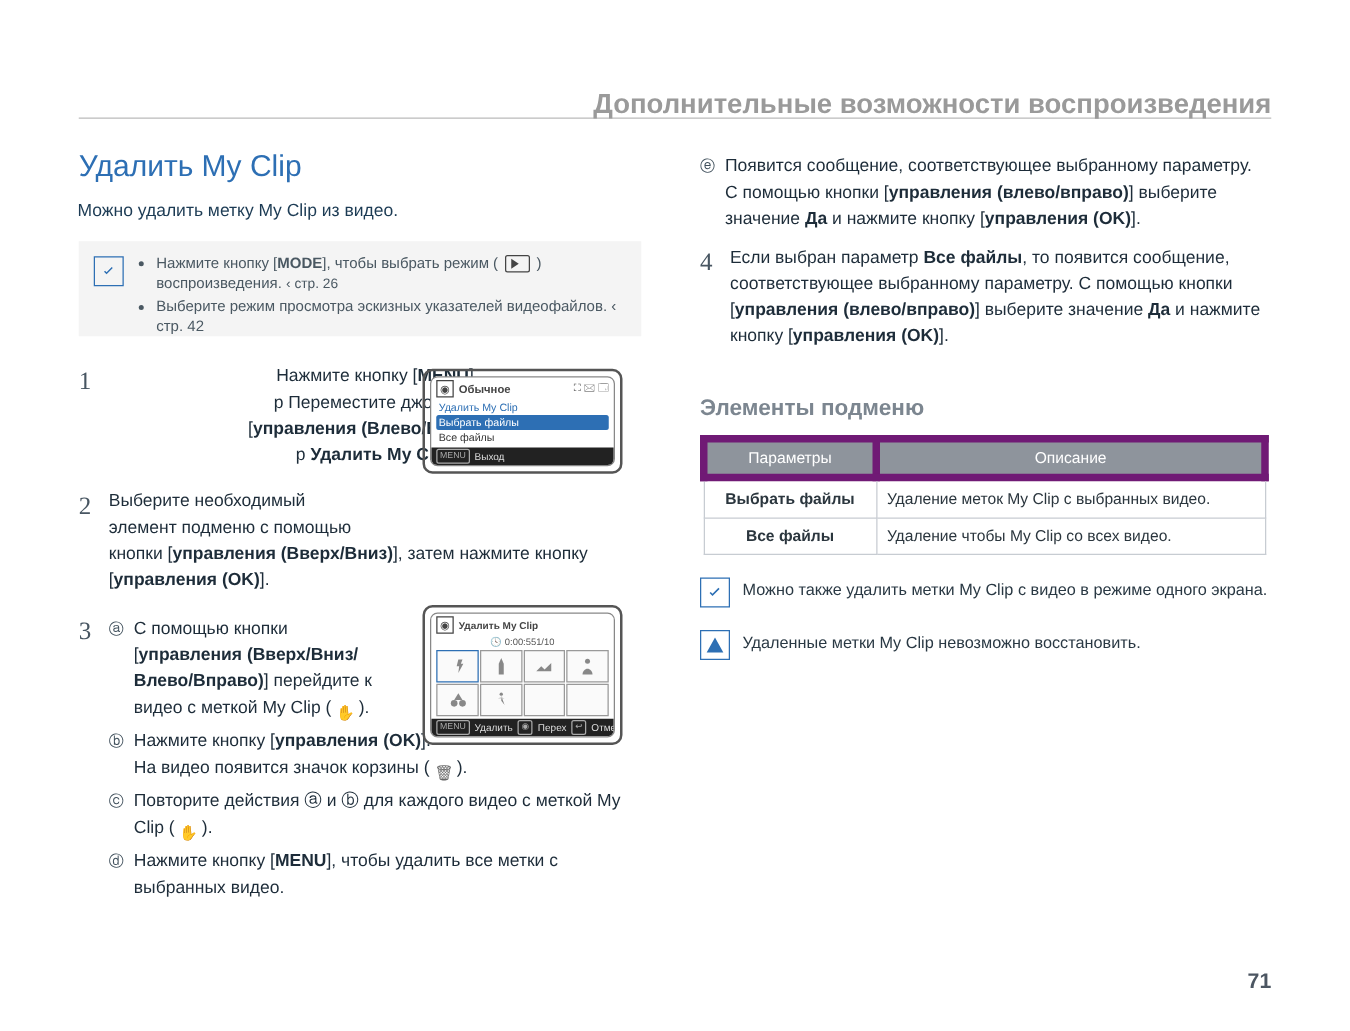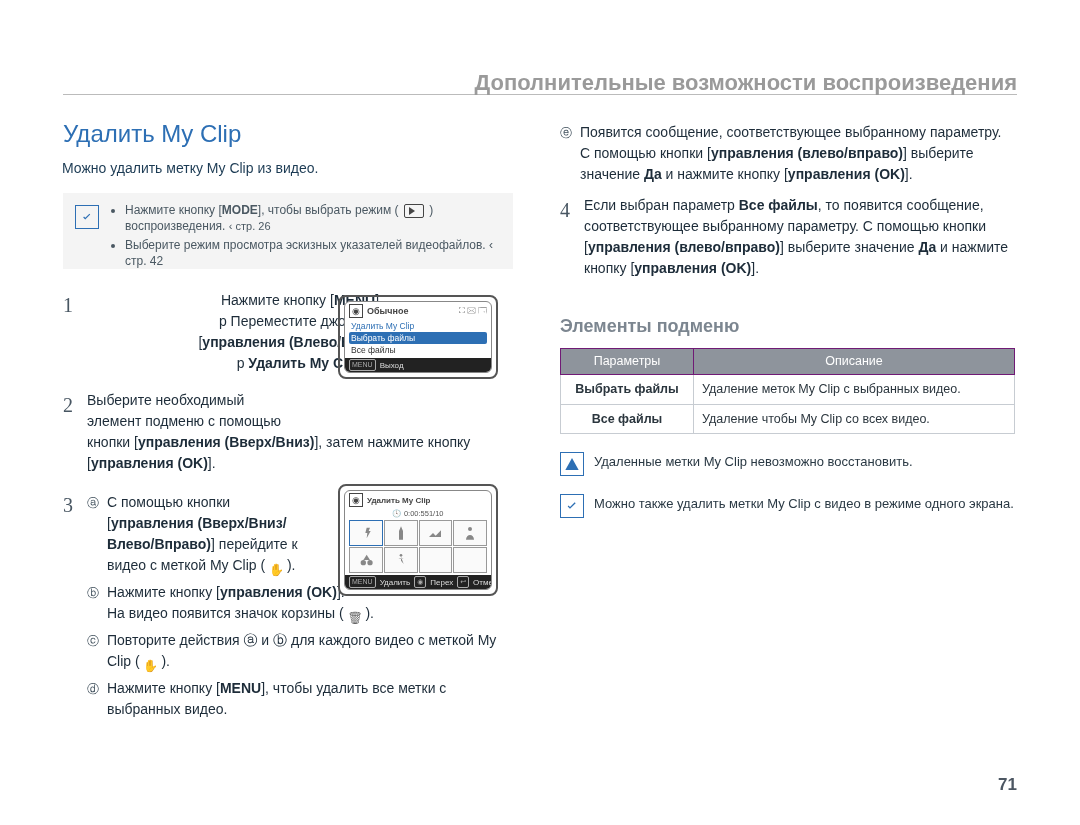--- a/index.html
+++ b/index.html
@@ -31,21 +31,21 @@
   .lcd-item.sel{background:#2d6fb4;color:#fff;}
   .lcd-bot{background:#222;color:#ddd;font-size:8px;padding:1px 4px;display:flex;gap:4px;align-items:center;}
   .badge{display:inline-block;border:1px solid #aaa;border-radius:2px;font-size:7px;padding:0 2px;line-height:10px;color:#aaa;}
   .thumb-grid{display:grid;grid-template-columns:repeat(4,1fr);gap:1px;padding:2px 4px;}
   .thumb{height:24px;border:1px solid #999;background:#fafafa;display:flex;align-items:center;justify-content:center;}
   .thumb svg{width:16px;height:16px;fill:#888;}
   .thumb.sel{border:1.5px solid #2d6fb4;}
   .right-col{position:absolute;left:560px;top:120px;width:455px;font-size:14px;color:#1d2c39;line-height:1.5;}
   .h2{font-size:18px;color:#7c8690;font-weight:600;margin:34px 0 8px;}
   table.desc{border-collapse:collapse;width:100%;font-size:12.5px;}
-  table.desc th{background:#8e949c;color:#fff;font-weight:normal;padding:3px 6px;border:1px solid #701a75;text-align:center;}
+  table.desc th{background:#8e949c;color:#fff;font-weight:normal;padding:3px 6px;border:6px solid #701a75;text-align:center;}
   table.desc td{padding:5px 8px;border:1px solid #c7ccd2;color:#2b363e;}
   .warn-row{display:flex;gap:10px;margin-top:18px;font-size:13px;color:#2a3944;}
   .warn-row .ico{flex:0 0 22px;height:22px;display:flex;align-items:center;justify-content:center;border:1px solid #2d6fb4;}
   .warn-row .ico svg{width:16px;height:16px;fill:#2d6fb4;}
   .page-num{position:absolute;right:63px;bottom:30px;font-size:17px;color:#4c5662;font-weight:600;margin-left:16px;}
   .icon-inline{display:inline-block;vertical-align:middle;width:18px;height:12px;border:1px solid #444;border-radius:2px;position:relative;margin:0 2px;}
   .icon-inline::before{content:"";position:absolute;left:4px;top:2px;border-left:6px solid #444;border-top:4px solid transparent;border-bottom:4px solid transparent;}
   .hand{display:inline-block;width:14px;height:14px;vertical-align:middle;position:relative;}
   .hand::before{content:"✋";font-size:12px;color:#666;}
   .trash{display:inline-block;width:14px;height:14px;vertical-align:middle;}
@@ -216,30 +216,30 @@
     <tr>
       <td style="text-align:center;"><b>Все файлы</b></td>
       <td>Удаление чтобы My Clip со всех видео.</td>
     </tr>
   </tbody>
       </table>
 
   <div class="warn-row">
     <div class="ico">
           <svg viewBox="0 0 24 24">
+            <path d="M9 16.2l-3.5-3.5 1.4-1.4L9 13.4l7.1-7.1 1.4 1.4z"></path>
+          </svg>
+        </div>
+    <div>Можно также удалить метки My Clip с видео в режиме одного экрана.</div>
+  </div>
+  <div class="warn-row">
+    <div class="ico">
+          <svg viewBox="0 0 24 24">
             <path d="M12 3l10 18H2z M11 10h2v5h-2z M11 17h2v2h-2z"></path>
           </svg>
         </div>
     <div>Удаленные метки My Clip невозможно восстановить.</div>
   </div>
-  <div class="warn-row">
-    <div class="ico">
-          <svg viewBox="0 0 24 24">
-            <path d="M9 16.2l-3.5-3.5 1.4-1.4L9 13.4l7.1-7.1 1.4 1.4z"></path>
-          </svg>
-        </div>
-    <div>Можно также удалить метки My Clip с видео в режиме одного экрана.</div>
-  </div>
 </div>
 
 <div class="page-num">71</div>
 
 </div>
 
 </body></html>

